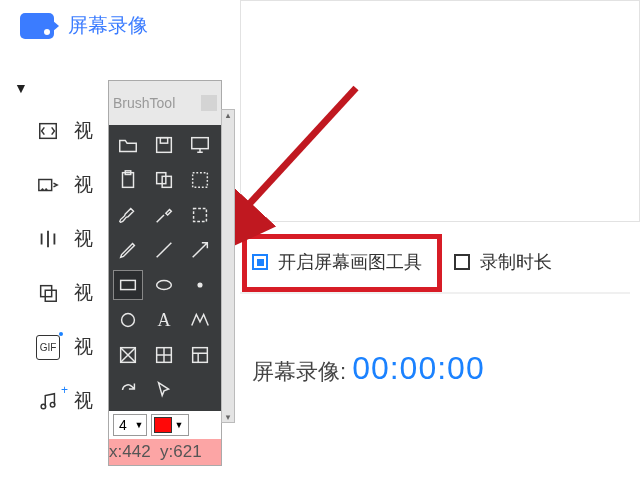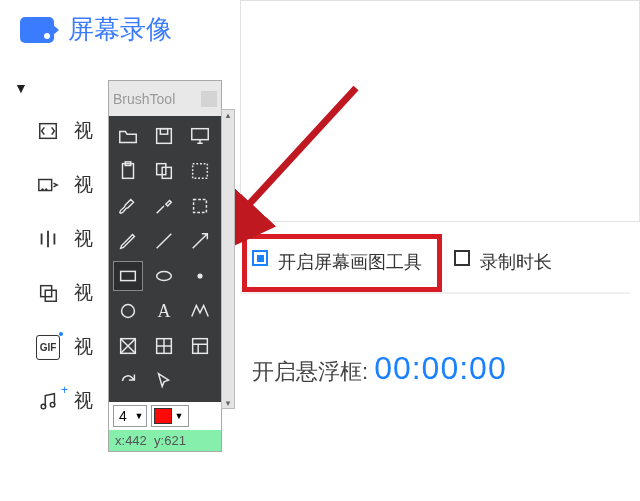--- a/index.html
+++ b/index.html
@@ -1,57 +1,57 @@
 <!DOCTYPE html>
 <html><head>
 <meta charset="utf-8">
 <style>
 * { box-sizing: border-box; margin: 0; padding: 0; }
 body { width: 640px; height: 501px; font-family: "Microsoft YaHei", sans-serif; background: #fff; position: relative; overflow: hidden; }
 .top-bar { display: flex; align-items: center; padding: 12px 20px; }
 .brand-icon { width: 34px; height: 26px; background: #3b7cff; border-radius: 5px; margin-right: 14px; position: relative; }
 .brand-icon::after { content: ""; position: absolute; right: -5px; top: 7px; border-left: 7px solid #3b7cff; border-top: 6px solid transparent; border-bottom: 6px solid transparent; }
 .brand-icon .dot { position: absolute; right: 4px; bottom: 4px; width: 6px; height: 6px; background: #fff; border-radius: 50%; }
-.brand-title { font-size: 26px; color: #3b7cff; font-weight: 500; }
+.brand-title { font-size: 20px; color: #3b7cff; font-weight: 500; }
 .sidebar { position: absolute; left: 0; top: 72px; width: 230px; }
 .tree-header { display: flex; align-items: center; padding: 8px 14px; font-size: 19px; color: #222; }
 .tree-header .caret { margin-right: 10px; font-size: 14px; }
 .side-item { display: flex; align-items: center; padding: 14px 0 14px 36px; font-size: 19px; color: #333; }
 .side-item .ic { width: 24px; height: 24px; margin-right: 14px; flex-shrink: 0; display: flex; align-items: center; justify-content: center; color: #333; }
 .side-item .ic svg { width: 22px; height: 22px; stroke: #333; }
-.gif-badge { font-size: 10px; font-weight: bold; padding: 6px 3px; border: 1.5px solid #333; border-radius: 3px; position: relative; }
+.gif-badge { font-size: 10px; font-weight: normal; padding: 6px 3px; border: 1.5px solid #333; border-radius: 3px; position: relative; }
 .gif-badge::before { content: ""; position: absolute; top: -4px; right: -4px; width: 4px; height: 4px; background: #1b82ff; border-radius: 50%; }
 .music-ic { position: relative; }
 .music-ic::before { content: ""; position: absolute; top: -4px; right: -6px; color: #1b82ff; font-size: 10px; }
 
 
 .brush-panel { position: absolute; left: 108px; top: 80px; width: 114px; background: #e8e8e8; border: 1px solid #aaa; }
-.brush-title-bar { display: flex; align-items: center; justify-content: space-between; height: 35px; padding: 0 4px; }
+.brush-title-bar { display: flex; align-items: center; justify-content: space-between; height: 44px; padding: 0 4px; }
 .brush-title { font-size: 14px; color: #999; }
 .brush-close { width: 16px; height: 16px; background: #d4d4d4; }
 .brush-grid { background: #393b3d; padding: 5px 4px 6px; display: grid; grid-template-columns: repeat(3, 1fr); gap: 5px 4px; }
 .brush-cell { width: 30px; height: 30px; display: flex; align-items: center; justify-content: center; cursor: pointer; }
 .brush-cell.selected { border: 1px solid #888; background: #2c2e30; }
 .brush-cell svg { width: 22px; height: 22px; stroke: #e8e8e8; fill: none; stroke-width: 1.6; }
 .brush-cell .letter { color: #e8e8e8; font-size: 18px; font-family: serif; }
 .brush-footer { display: flex; align-items: center; background: #fff; padding: 3px 4px; gap: 4px; }
 .spin { display: flex; align-items: center; border: 1px solid #999; height: 22px; }
 .spin-val { width: 18px; text-align: center; font-size: 14px; }
 .spin-btn { width: 14px; font-size: 9px; text-align: center; }
 .color-pick { display: flex; align-items: center; border: 1px solid #999; height: 22px; padding: 2px; }
 .color-sw { width: 18px; height: 16px; background: #ff0808; border: 1px solid #333; }
-.brush-status { background: #86efac; font-size: 13px; color: #555; padding: 3px 6px; }
+.brush-status { background: #fca5a5; font-size: 17px; color: #555; padding: 3px 0; }
 .brush-scroll { position: absolute; right: -14px; top: 28px; bottom: 42px; width: 14px; background: #e4e4e4; border: 1px solid #bbb; }
 .brush-scroll::before { content: "▴"; position: absolute; top: 0; width: 100%; text-align: center; font-size: 9px; color: #666; }
 .brush-scroll::after { content: "▾"; position: absolute; bottom: 0; width: 100%; text-align: center; font-size: 9px; color: #666; }
 
 
 .preview { position: absolute; left: 240px; top: 0; right: 0; height: 222px; border: 1px solid #e2e2e2; background: #fff; }
 .check-row { position: absolute; left: 240px; top: 232px; right: 10px; display: flex; gap: 32px; align-items: center; padding: 18px 12px; border-bottom: 2px solid #f0f0f0; }
-.chk { display: flex; align-items: flex-start; gap: 10px; font-size: 18px; color: #333; }
+.chk { display: flex; align-items: center; gap: 10px; font-size: 18px; color: #333; }
 .chk .box { width: 16px; height: 16px; border: 2px solid #333; display: flex; align-items: center; justify-content: center; }
 .chk .box.on { border-color: #1b82ff; }
 .chk .box.on::after { content: ""; width: 7px; height: 7px; background: #1b82ff; }
 .highlight-rect { position: absolute; border: 5px solid #d71c26; pointer-events: none; }
 .timer-row { position: absolute; left: 240px; top: 350px; right: 0; display: flex; align-items: baseline; gap: 6px; padding-left: 12px; }
 .timer-label { font-size: 22px; color: #444; }
 .timer-val { font-size: 32px; color: #1b82ff; letter-spacing: 1px; }
 .arrow-svg { position: absolute; left: 226px; top: 78px; pointer-events: none; }
 </style>
 </head>
@@ -131,21 +131,21 @@
     <span class="box on"></span>
     <span>开启屏幕画图工具</span>
   </label>
   <label class="chk">
     <span class="box"></span>
     <span>录制时长</span>
   </label>
 </div>
 
 <div class="timer-row">
-  <span class="timer-label">开启悬浮框:</span>
+  <span class="timer-label">屏幕录像:</span>
   <span class="timer-val">00:00:00</span>
 </div>
 
 <div class="highlight-rect" style="left:242px;top:234px;width:200px;height:58px"></div>
 
 <svg class="arrow-svg" width="160" height="180">
   <defs>
       <marker id="ah" markerWidth="12" markerHeight="12" refX="2" refY="5" orient="auto">
         <path d="M0,0 L0,10 L12,5 z" fill="#c01820"></path>
       </marker>

